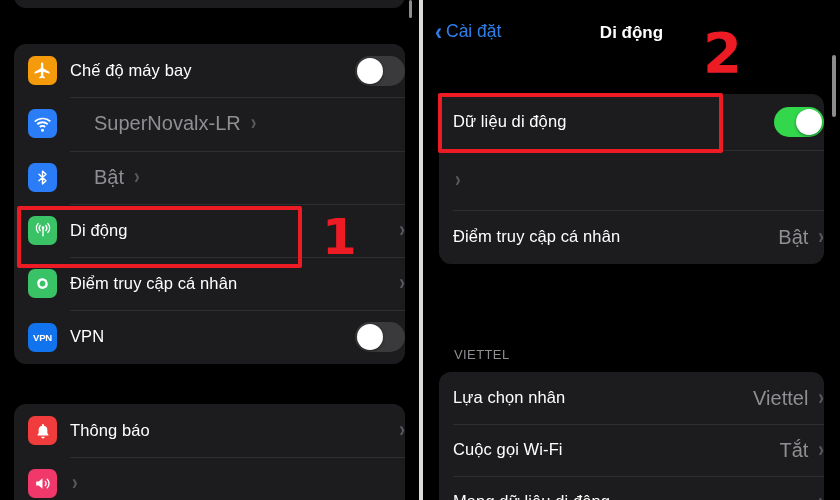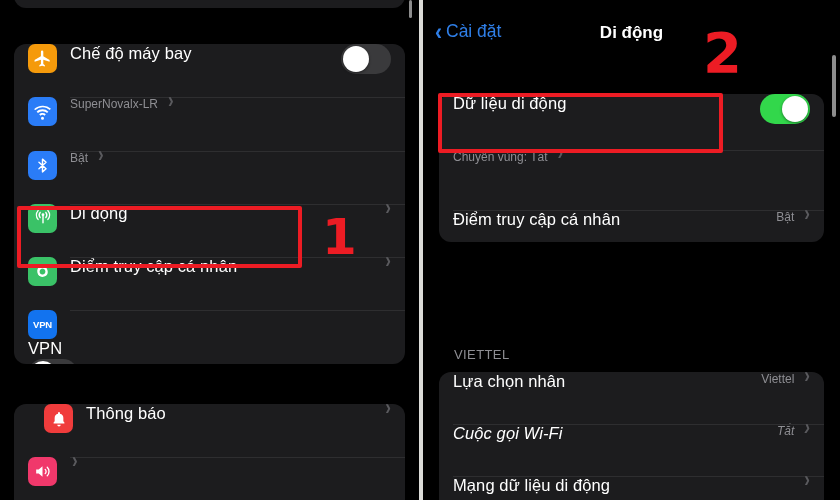--- a/index.html
+++ b/index.html
@@ -18,35 +18,35 @@
   #panel-divider {
     position: absolute; left: 419px; top: 0; width: 4px; height: 500px;
     background: #dcdcd8;
   }
 
   
   .card {
     position: absolute; background: #1c1c1e; border-radius: 12px; overflow: hidden;
   }
   .row {
-    position: relative; display: flex; 
-    height: 100%; padding-left: 14px; padding-right: 14px;
+    position: relative; display: flex; align-items: center;
+    height: 100%; padding-left: 14px; 
   }
   .row + .row::before {
     content: ""; position: absolute; left: 56px; right: 0; top: 0;
     height: 1px; background: #2e2e30;
   }
   .row.no-icon + .row.no-icon::before { left: 14px; }
   .row-label {
     color: #fff; font-size: 16.5px; letter-spacing: .1px;
     flex: 1; line-height: 1.2;
   }
   .row-label.two-line { line-height: 1.18; }
   .row-value {
-    color: #8e8e93; font-size: 12px; margin-right: 8px; white-space: nowrap;
+    color: #8e8e93; font-size: 20px; margin-right: 8px; white-space: nowrap; margin-left: 24px;
   }
   .chev {
     color: #5a5a5e; font-size: 17px; font-weight: 600; line-height: 1;
     margin-left: 2px; transform: scaleY(1.25);
   }
 
   
   .app-icon {
     width: 29px; height: 29px; border-radius: 7px; margin-right: 13px;
     display: flex; align-items: center; justify-content: center; flex: 0 0 29px;
@@ -163,33 +163,33 @@
         <span class="app-icon" style="background:#3ac267;">
           <svg width="19" height="19" viewBox="0 0 24 24" fill="none" stroke="#fff" stroke-width="2" stroke-linecap="round">
               <path d="M15.8 8.6a5 5 0 1 0-3.5 8.6h-.6a5.4 5.4 0 1 1 4.8-8"></path>
               <path d="M8.2 15.6a5 5 0 1 0 3.5-8.6h.6a5.4 5.4 0 1 1-4.8 8"></path>
             </svg>
         </span>
         <span class="row-label">Điểm truy cập cá nhân</span>
         <span class="chev">›</span>
       </div>
 
-      <div class="row" style="height:53.3px;flex-direction:column;">
+      <div class="row" style="height:53.3px;">
         <span class="app-icon" style="background:#1273ef;">
           <span class="vpn-text">VPN</span>
         </span>
         <span class="row-label">VPN</span>
         <span class="toggle off">
             <span class="knob"></span>
           </span>
       </div>
     </div>
 
     <div class="card" id="card-notifications" style="left:14px; top:404px; width:391px; height:110px;">
-      <div class="row" style="height:53.3px;margin-left:16px;">
+      <div class="row" style="height:53.3px;">
         <span class="app-icon" style="background:#f03c3c;">
           <svg width="18" height="18" viewBox="0 0 24 24" fill="#fff">
               <path d="M12 22a2.4 2.4 0 0 0 2.4-2.2H9.6A2.4 2.4 0 0 0 12 22zm7.2-5.4-1.4-1.6v-4.3a5.9 5.9 0 0 0-4.5-5.8V4a1.3 1.3 0 1 0-2.6 0v.9a5.9 5.9 0 0 0-4.5 5.8V15l-1.4 1.6v1.5h14.4z"></path>
             </svg>
         </span>
         <span class="row-label">Thông báo</span>
         <span class="chev">›</span>
       </div>
       <div class="row" style="height:53.3px;">
         <span class="app-icon" style="background:#f0386b;">
@@ -213,51 +213,50 @@
   <div class="panel" id="panel-right">
 
     <div id="nav-bar">
       <div id="back-button">
         <span id="back-chevron">‹</span>
         <span>Cài đặt</span>
       </div>
       <div id="nav-title">Di động</div>
     </div>
 
-    <div class="card" id="card-primary" style="left:16px; top:94px; width:385px; height:148px;">
+    <div class="card" id="card-primary" style="left:16px; top:94px; width:385px; height:170px;">
 
       <div class="row no-icon" style="height:56px;">
         <span class="row-label">Dữ liệu di động</span>
         <span class="toggle on">
             <span class="knob"></span>
           </span>
       </div>
 
       <div class="row no-icon" style="height:60px;">
-        <span class="row-value">Chuyển vùng: Tắt</span>
         <span class="chev">›</span>
       </div>
 
       <div class="row no-icon" style="height:54px;">
         <span class="row-label">Điểm truy cập cá nhân</span>
         <span class="row-value">Bật</span>
         <span class="chev">›</span>
       </div>
     </div>
 
 
     <div class="group-header" style="left:31px; top:347px;">VIETTEL</div>
 
     <div class="card" id="card-carrier" style="left:16px; top:372px; width:385px; height:150px;">
       <div class="row no-icon" style="height:52px;">
         <span class="row-label">Lựa chọn nhân</span>
         <span class="row-value">Viettel</span>
         <span class="chev">›</span>
       </div>
-      <div class="row no-icon" style="height:52px;font-style:italic;">
+      <div class="row no-icon" style="height:52px;">
         <span class="row-label">Cuộc gọi Wi-Fi</span>
         <span class="row-value">Tắt</span>
         <span class="chev">›</span>
       </div>
       <div class="row no-icon" style="height:52px;">
         <span class="row-label">Mạng dữ liệu di động</span>
         <span class="chev">›</span>
       </div>
     </div>
 

